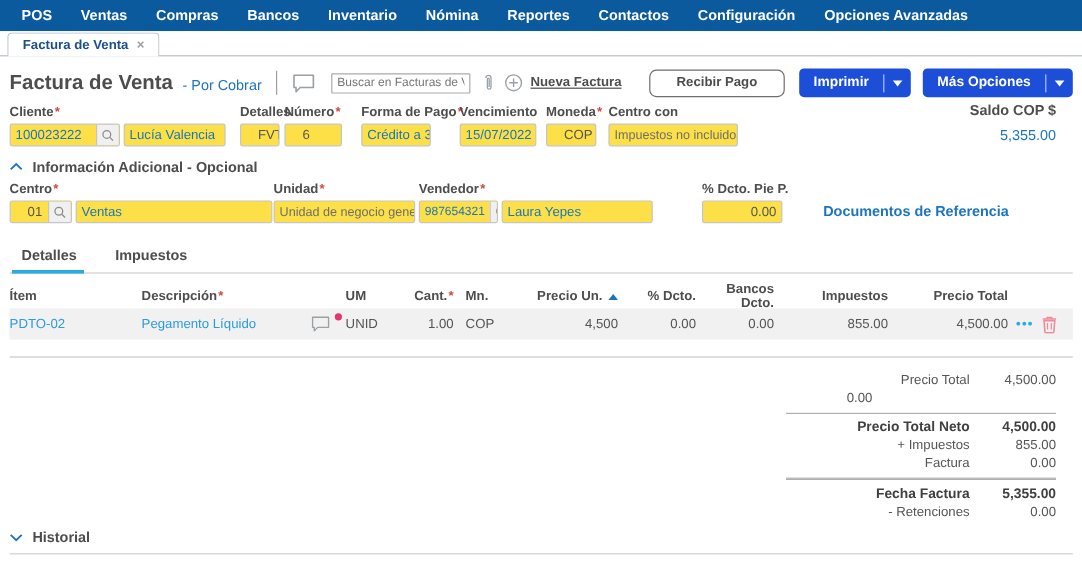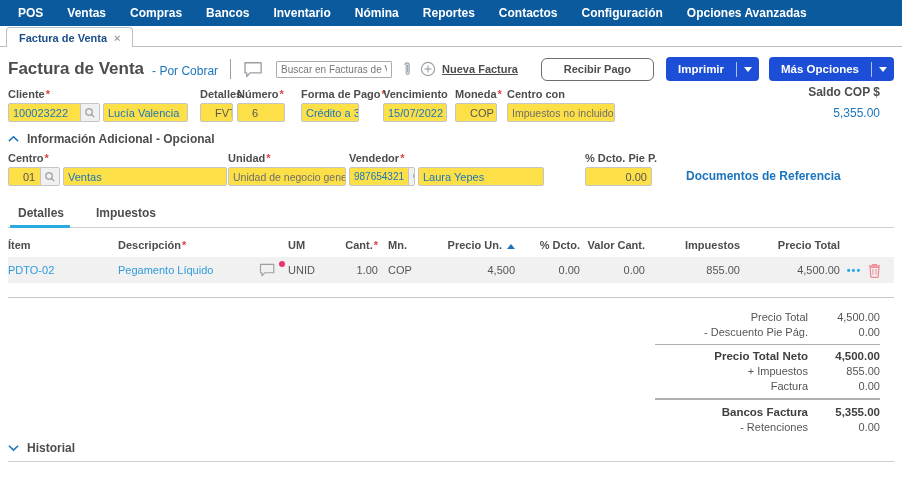--- a/index.html
+++ b/index.html
@@ -304,21 +304,21 @@
 
   <div class="items-grid items-head">
     <span>Ítem</span>
     <span><span>Descripción</span><span class="req">*</span></span>
     <span></span>
     <span class="pl5">UM</span>
     <span class="c-right"><span>Cant.</span><span class="req">*</span></span>
     <span class="pl10">Mn.</span>
     <span class="c-right"><span>Precio Un.</span><span class="sort-asc"></span></span>
     <span class="c-right">% Dcto.</span>
-    <span class="c-right">Valor Cant.</span>
+    <span class="c-right">Bancos Dcto.</span>
     <span class="c-right">Impuestos</span>
     <span class="c-right">Precio Total</span>
     <span></span>
     <span></span>
   </div>
 
   <div class="items-grid items-row">
     <span class="cell-blue">PDTO-02</span>
     <span class="cell-blue">Pegamento Líquido</span>
     <span class="bubble-wrap">
@@ -348,39 +348,38 @@
   </div>
 
   <hr class="hr-light">
 
   <div class="totals">
     <div class="t-row">
         <span class="t-label">Precio Total</span>
         <span class="t-value">4,500.00</span>
       </div>
     <div class="t-row">
-        <span class="t-label">- Descuento Pie Pág.</span>
         <span class="t-value">0.00</span>
       </div>
     <div class="t-div"></div>
     <div class="t-row t-bold">
         <span class="t-label">Precio Total Neto</span>
         <span class="t-value">4,500.00</span>
       </div>
     <div class="t-row">
         <span class="t-label">+ Impuestos</span>
         <span class="t-value">855.00</span>
       </div>
     <div class="t-row">
         <span class="t-label">Factura</span>
         <span class="t-value">0.00</span>
       </div>
     <div class="t-div double"></div>
     <div class="t-row t-bold">
-        <span class="t-label">Bancos Factura</span>
+        <span class="t-label">Fecha Factura</span>
         <span class="t-value">5,355.00</span>
       </div>
     <div class="t-row">
         <span class="t-label">- Retenciones</span>
         <span class="t-value">0.00</span>
       </div>
   </div>
 
   <div class="historial">
     <svg width="11" height="8" viewBox="0 0 12 8">

